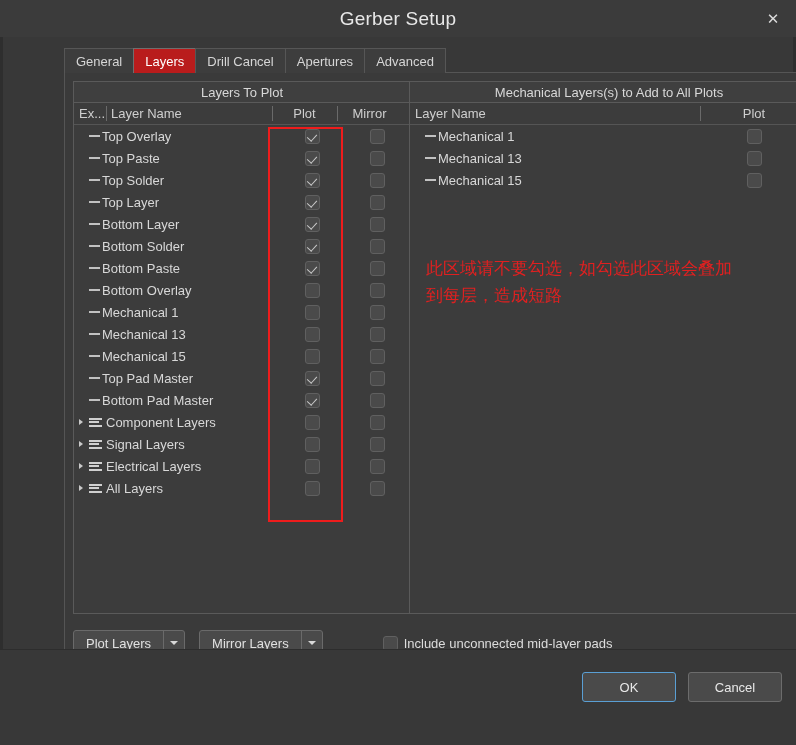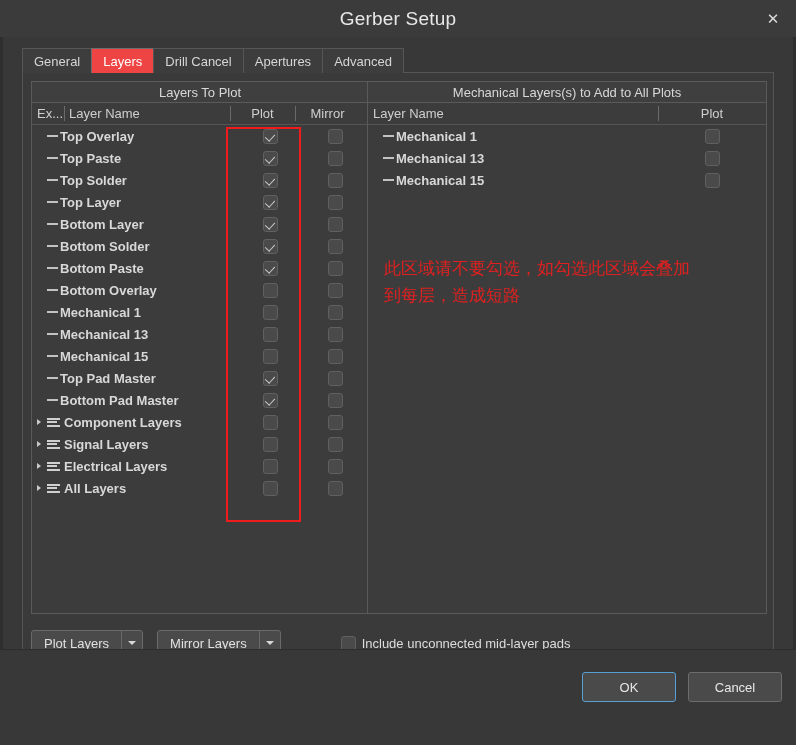--- a/index.html
+++ b/index.html
@@ -52,20 +52,21 @@
     font-size: 15px;
     font-weight: bold;
     cursor: pointer;
   }
 
   
   .dlg-body {
     position: relative;
     flex: 1 1 auto;
     padding: 0;
+    margin-left: 42px;
   }
 
   
   .tabstrip {
     position: absolute;
     left: 22px; top: 10px;
     height: 26px;
     display: flex;
     align-items: flex-end;
     z-index: 4;
@@ -78,21 +79,21 @@
     background: #3d3d3d;
     border: 1px solid #565656;
     border-bottom: none;
     color: #d6d6d6;
     font-size: 13px;
     margin-right: -1px;
     cursor: pointer;
     white-space: nowrap;
   }
   .tab.active {
-    background: #ef4444;
+    background: #b91c1c;
     color: #ffffff;
     border-color: #6e6e6e;
   }
 
   
   .tabpage {
     position: absolute;
     left: 22px; top: 35px;
     width: 752px; height: 614px;
     border: 1px solid #555;
@@ -162,21 +163,20 @@
     flex: 1 1 auto;
     overflow: hidden;
     position: relative;
     background: #3c3c3c;
   }
 
   .row {
     height: 22px;
     display: flex;
     align-items: center;
-    font-weight: bold;
   }
   .row-indent { width: 12px; flex: 0 0 12px; }
   .expander {
     width: 14px; flex: 0 0 14px;
     display: flex; align-items: center; justify-content: center;
     cursor: pointer;
   }
   .expander .arrow {
     width: 0; height: 0;
     border-left: 4px solid #c9c9c9;

